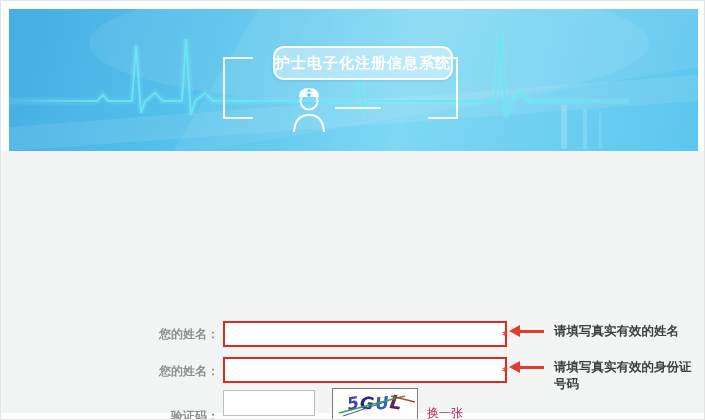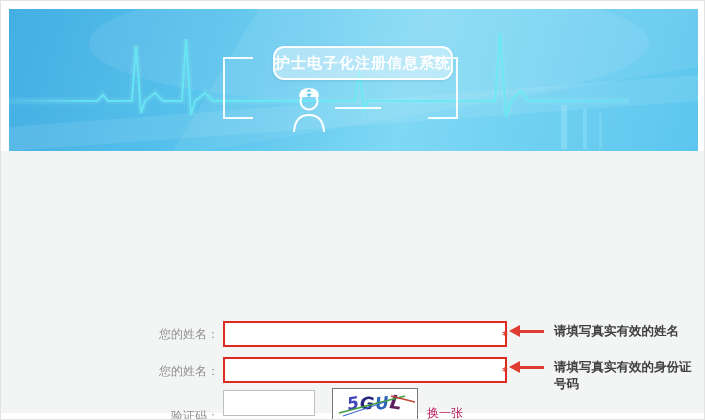--- a/index.html
+++ b/index.html
@@ -32,21 +32,21 @@
     border-top:2px solid rgba(255,255,255,.9);border-bottom:2px solid rgba(255,255,255,.9);}
   .bracket.right{left:419px;border-right:2px solid rgba(255,255,255,.9);
     border-top:2px solid rgba(255,255,255,.9);border-bottom:2px solid rgba(255,255,255,.9);}
   .subtitle-row{position:absolute;left:282px;top:74px;display:flex;align-items:center;}
   .nurse-icon{width:36px;height:50px;}
   .subtitle{color:#ffffff;font-size:14px;font-weight:bold;margin-left:10px;letter-spacing:1px;}
   .subtitle-line{width:46px;height:2px;background:rgba(255,255,255,.9);margin-left:8px;}
   
   .panel{position:absolute;left:0;top:150px;width:705px;height:262px;background:#f3f4f4;}
   .f-label{position:absolute;left:40px;width:178px;text-align:right;
-    color:#8f8f8f;font-size:12px;}
+    color:#8f8f8f;font-size:12px;font-weight:bold;}
   .txt-input{position:absolute;left:222px;width:272px;height:22px;background:#fff;
     border:2px solid #dd2b20;font-size:13px;padding:0 4px;outline:none;}
   .txt-input.plain{width:82px;border:1px solid #bfbfbf;height:24px;}
   .req{position:absolute;color:#e03c31;font-size:11px;font-weight:bold;}
   .hint-row{position:absolute;display:flex;align-items:flex-start;}
   .hint-arrow{display:flex;align-items:center;margin-top:3px;}
   .hint-arrow .head{width:0;height:0;border-top:6px solid transparent;
     border-bottom:6px solid transparent;border-right:11px solid #e03c31;}
   .hint-arrow .tail{width:24px;height:3px;background:#e03c31;}
   .hint-text{margin-left:10px;width:142px;color:#404040;font-size:12.5px;

